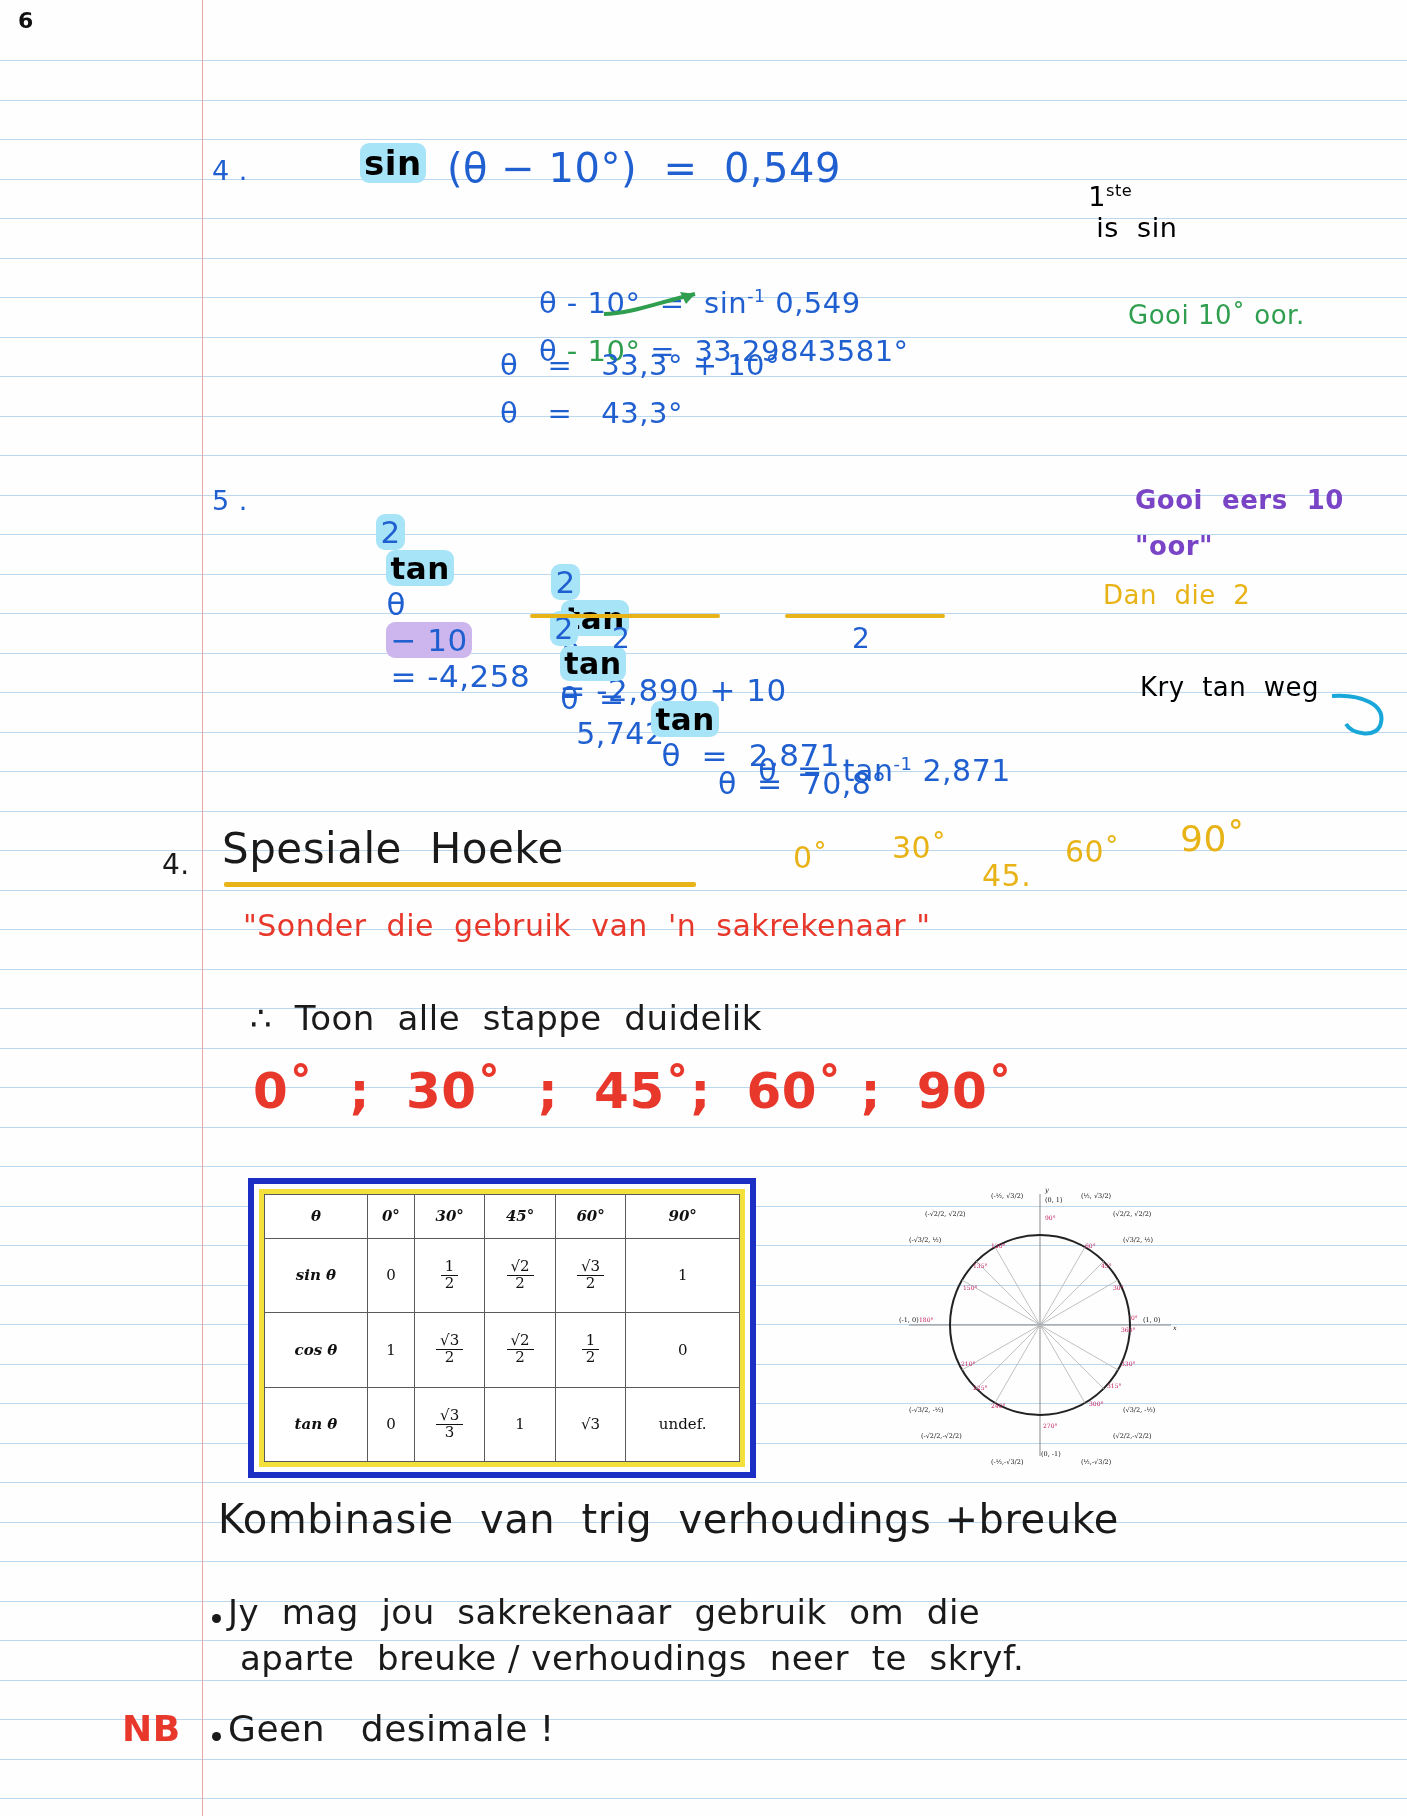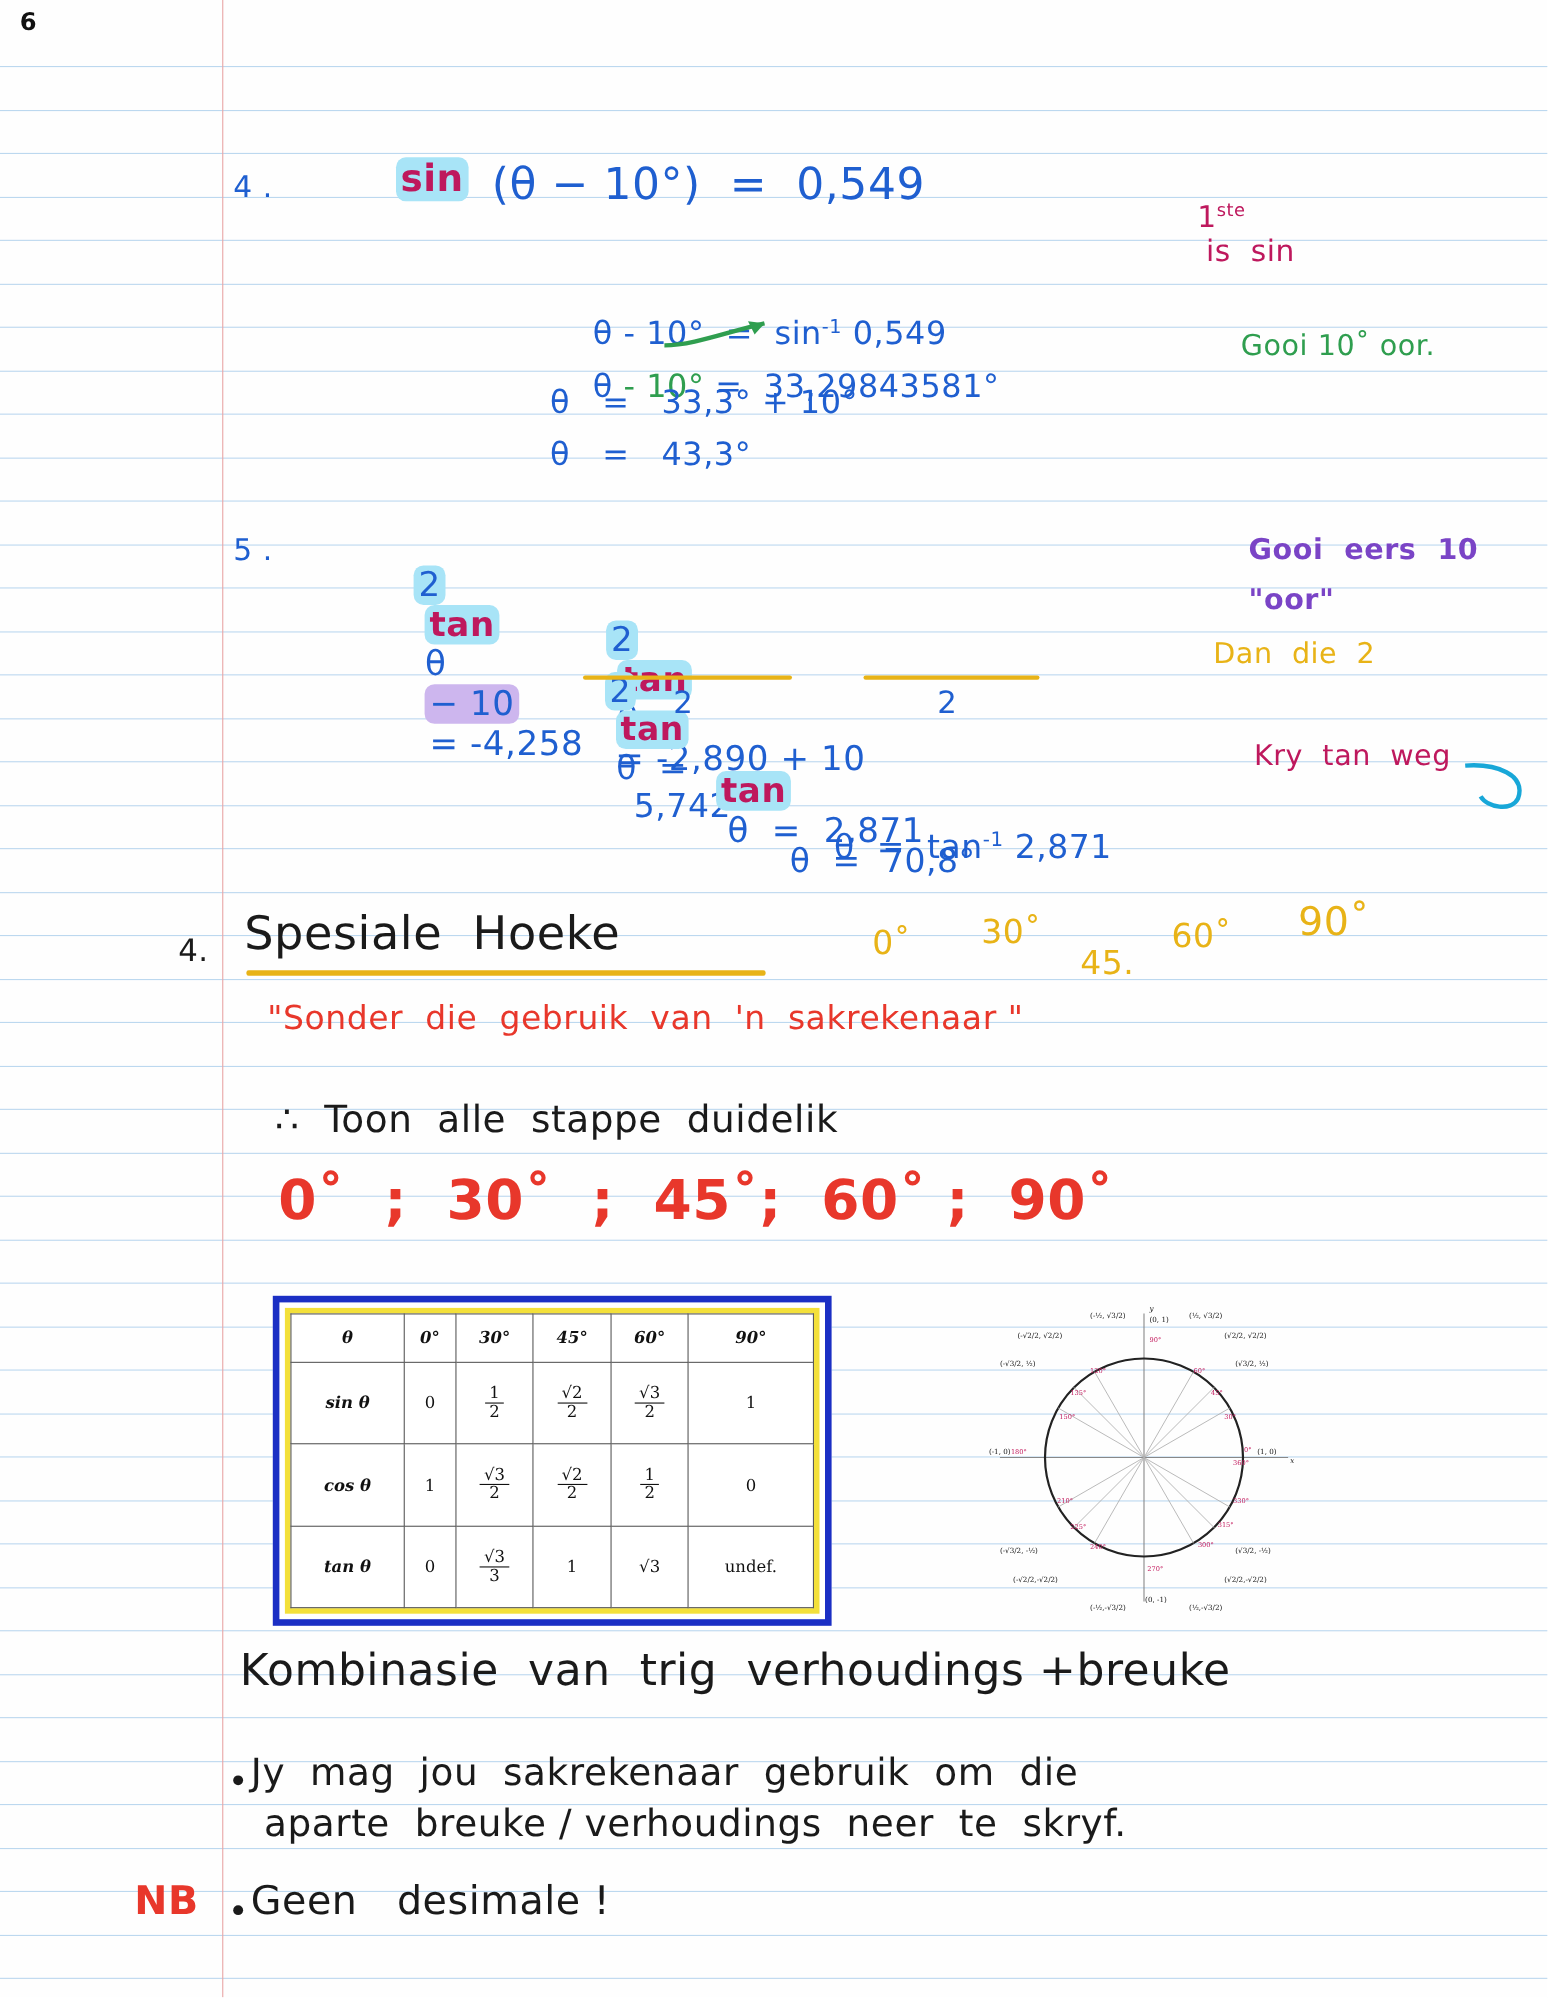--- a/index.html
+++ b/index.html
@@ -46,21 +46,21 @@
   }
   .page-num {
     position: absolute;
     left: 18px;
     top: 8px;
     font-size: 22px;
     font-weight: bold;
     color: #111;
   }
   .blue { color: #1f5fd0; }
-  .cyan { color: #be185d; }
+  .cyan { color: #000000; }
   .green { color: #2f9e4f; }
   .purple { color: #7a44c6; font-weight: bold; }
   .gold { color: #e8b317; }
   .red { color: #e8372b; }
   .black { color: #1a1a1a; }
 
   .hl-cyan {
     background: #a8e4f7;
     border-radius: 9px;
     padding: 0 4px;

